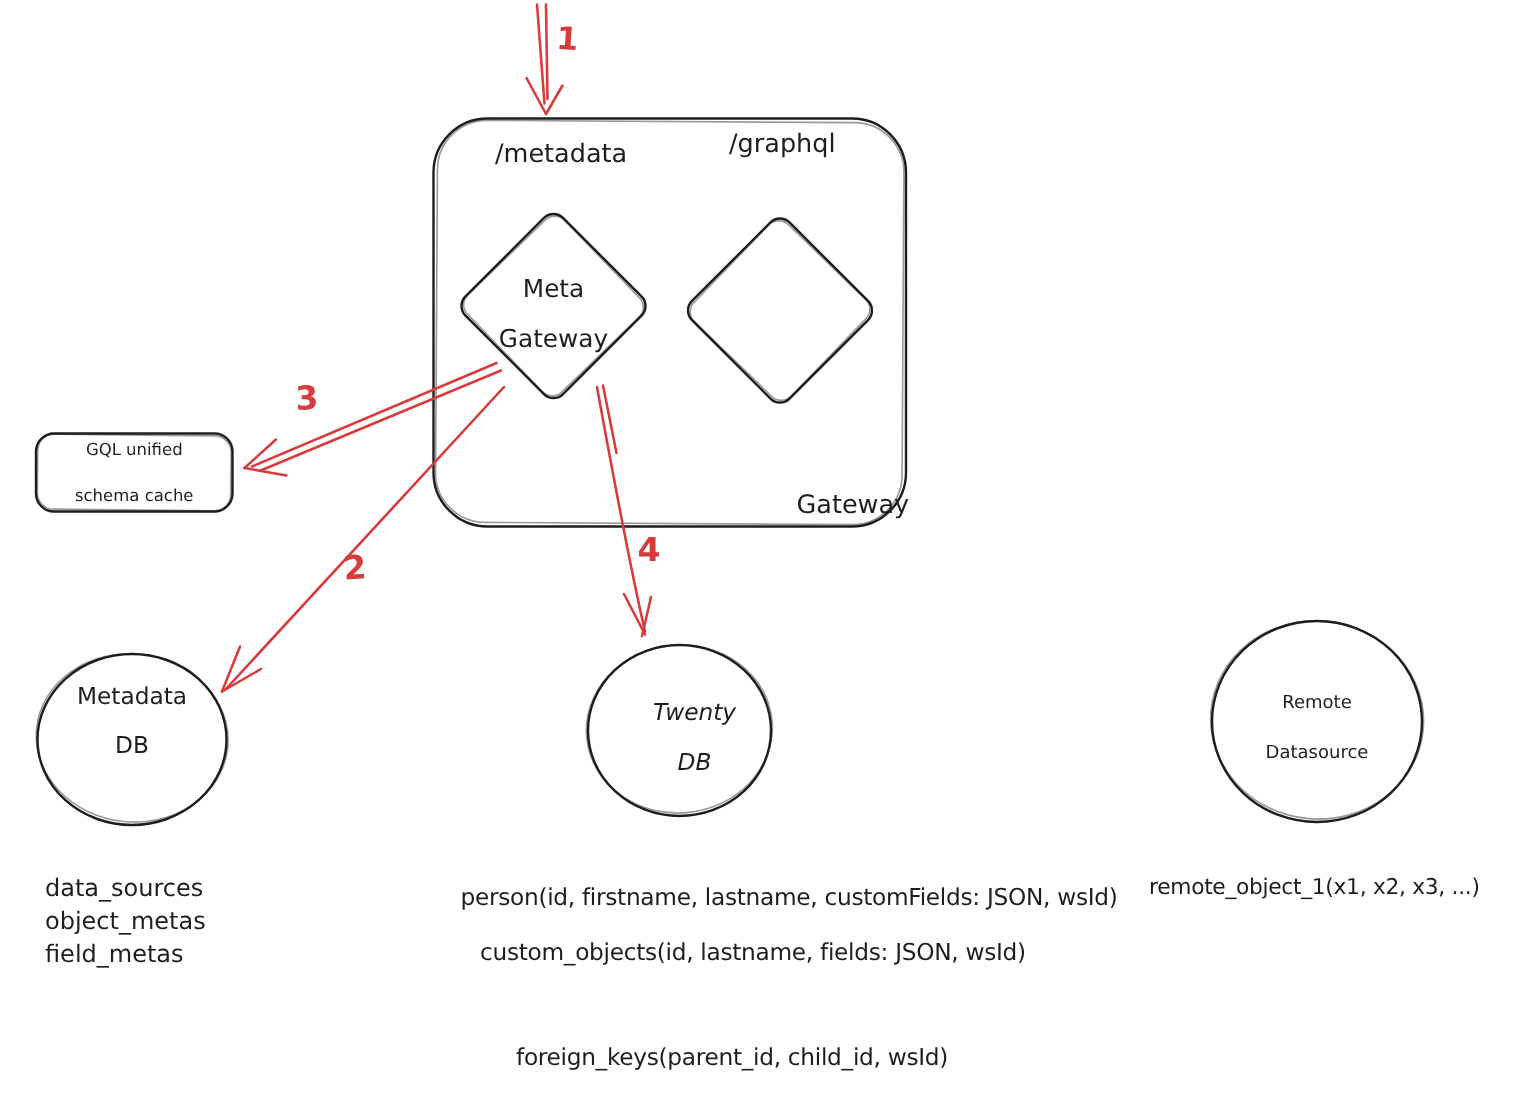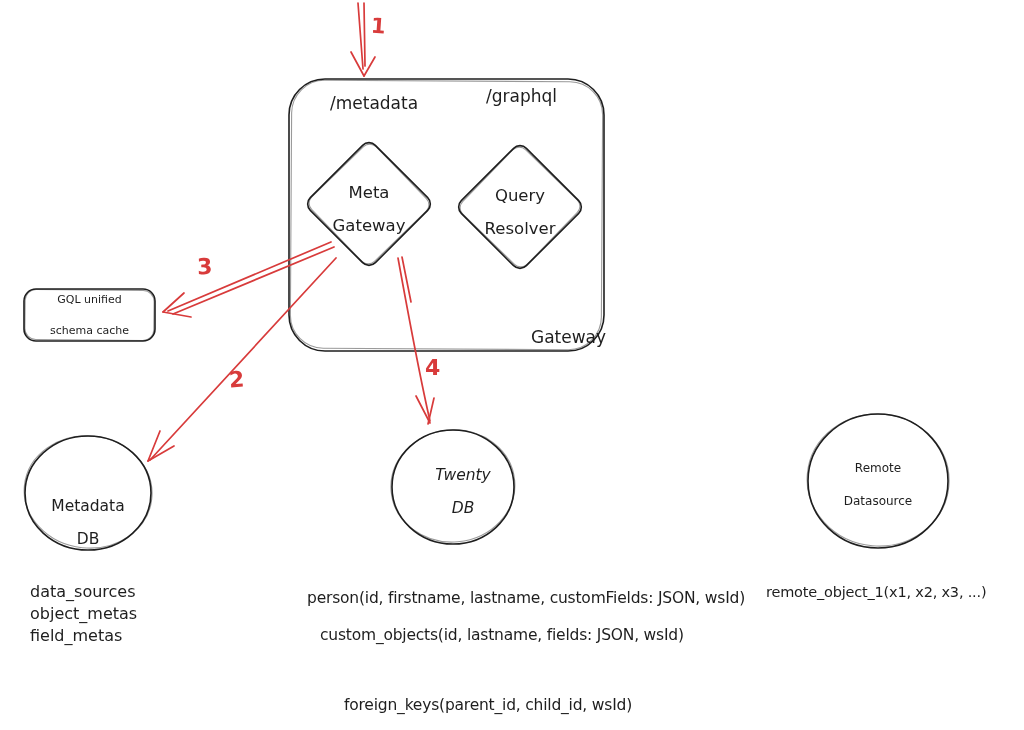--- a/index.html
+++ b/index.html
@@ -71,38 +71,34 @@
     </g>
   </svg>
 
   <div class="txt" style="left:330px;top:93px;font-size:17px;">/metadata</div>
   <div class="txt" style="left:486px;top:86px;font-size:17px;">/graphql</div>
 
   <div class="txt two-line" style="left:309px;top:182px;width:120px;font-size:16.5px;line-height:21px;white-space:normal;">
     <div>Meta</div>
     <div>Gateway</div>
   </div>
-  <div class="txt two-line" style="left:460px;top:185px;width:120px;font-size:16.5px;line-height:21px;white-space:normal;">
-    <div>Query</div>
-    <div>Resolver</div>
-  </div>
 
   <div class="txt" style="left:531px;top:327px;font-size:17px;">Gateway</div>
 
   <div class="txt two-line" style="left:24px;top:289px;width:131px;height:52px;font-size:11px;line-height:19px;white-space:normal;">
     <div>GQL unified</div>
     <div>schema cache</div>
   </div>
 
   <div class="step" style="left:371px;top:14px;transform:rotate(4deg);">1</div>
   <div class="step" style="left:229px;top:367px;font-size:22px;transform:rotate(-4deg);">2</div>
   <div class="step" style="left:197px;top:254px;font-size:22px;transform:rotate(-3deg);">3</div>
   <div class="step" style="left:425px;top:355px;font-size:22px;">4</div>
 
-  <div class="txt two-line" style="left:28px;top:496px;width:120px;font-size:15.5px;line-height:21px;white-space:normal;text-align:right;">
+  <div class="txt two-line" style="left:28px;top:454px;width:120px;font-size:15.5px;line-height:21px;white-space:normal;text-align:right;">
     <div>Metadata</div>
     <div>DB</div>
   </div>
   <div class="txt two-line" style="left:393px;top:465px;width:140px;font-size:15.5px;line-height:21px;white-space:normal;font-style:italic;">
     <div>Twenty</div>
     <div>DB</div>
   </div>
   <div class="txt two-line" style="left:808px;top:458px;width:140px;font-size:12px;line-height:21px;white-space:normal;">
     <div>Remote</div>
     <div>Datasource</div>

